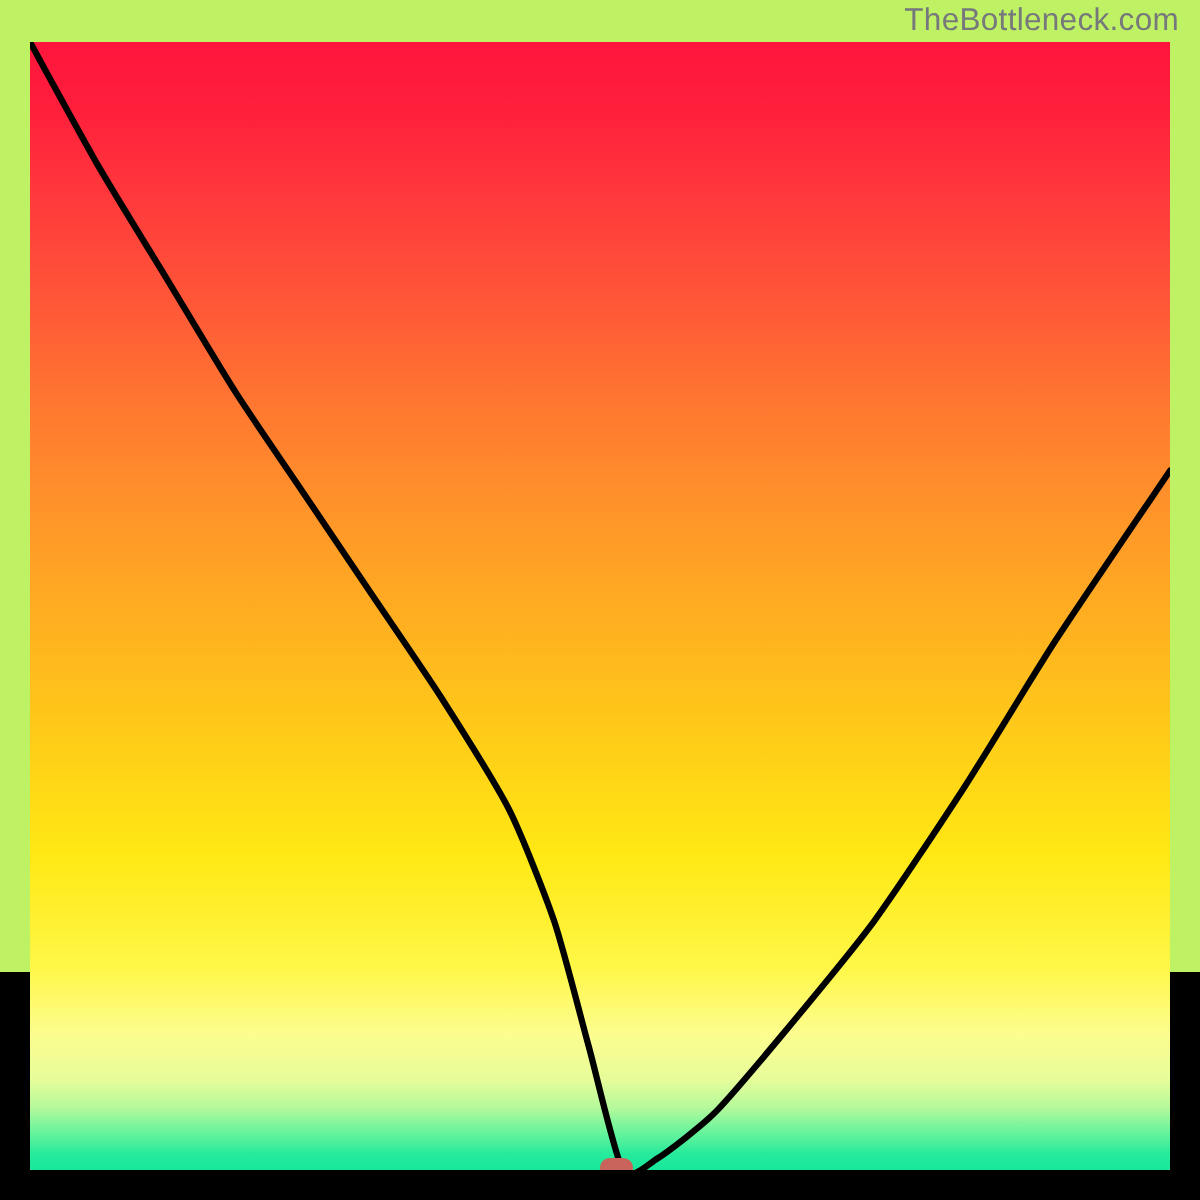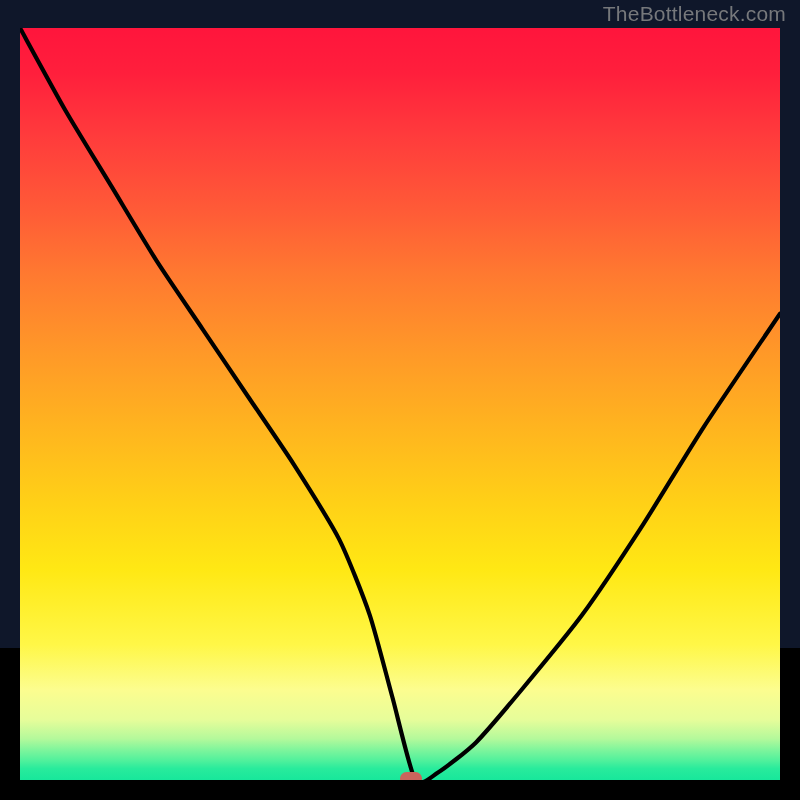--- a/index.html
+++ b/index.html
@@ -7,21 +7,21 @@
     padding: 0;
     width: 800px;
     height: 800px;
     background: #000;
     overflow: hidden;
   }
   .frame {
     position: relative;
     width: 800px;
     height: 648px;
-    background: #0f172a;
+    background: #bef264;
   }
   .attribution {
     position: absolute;
     top: 2px;
     right: 14px;
     font-family: Arial, Helvetica, sans-serif;
     font-size: 21px;
     color: #76787b;
     letter-spacing: 0.2px;
   }

